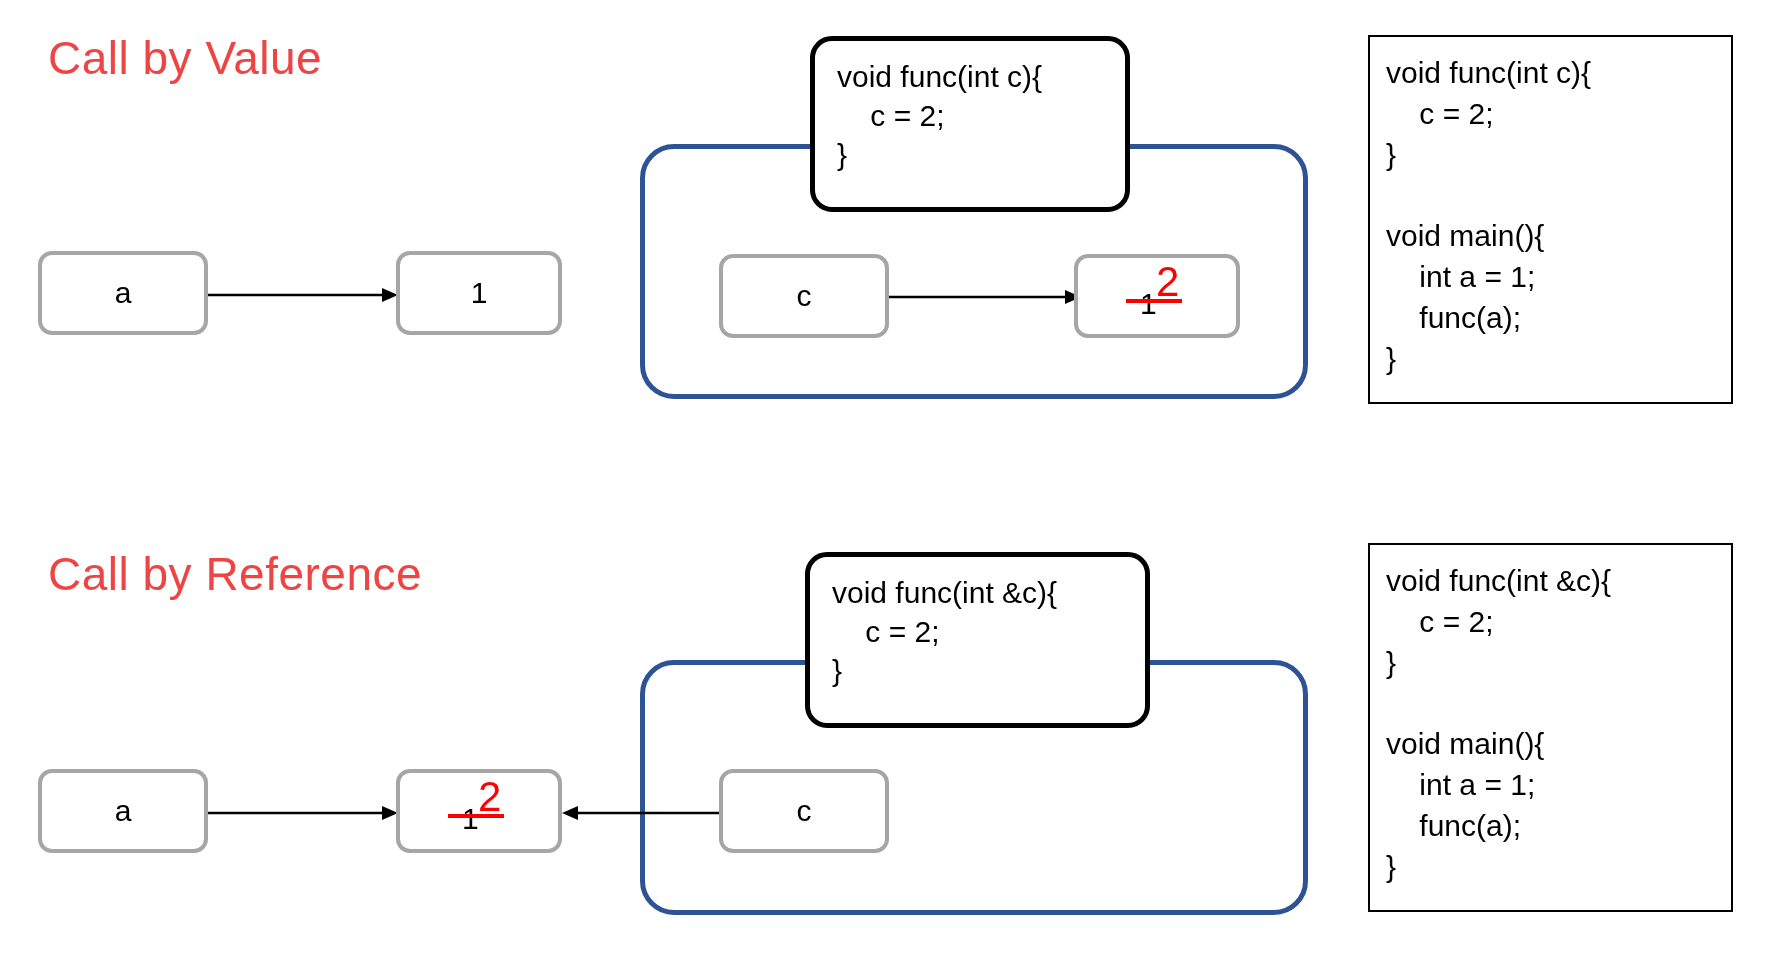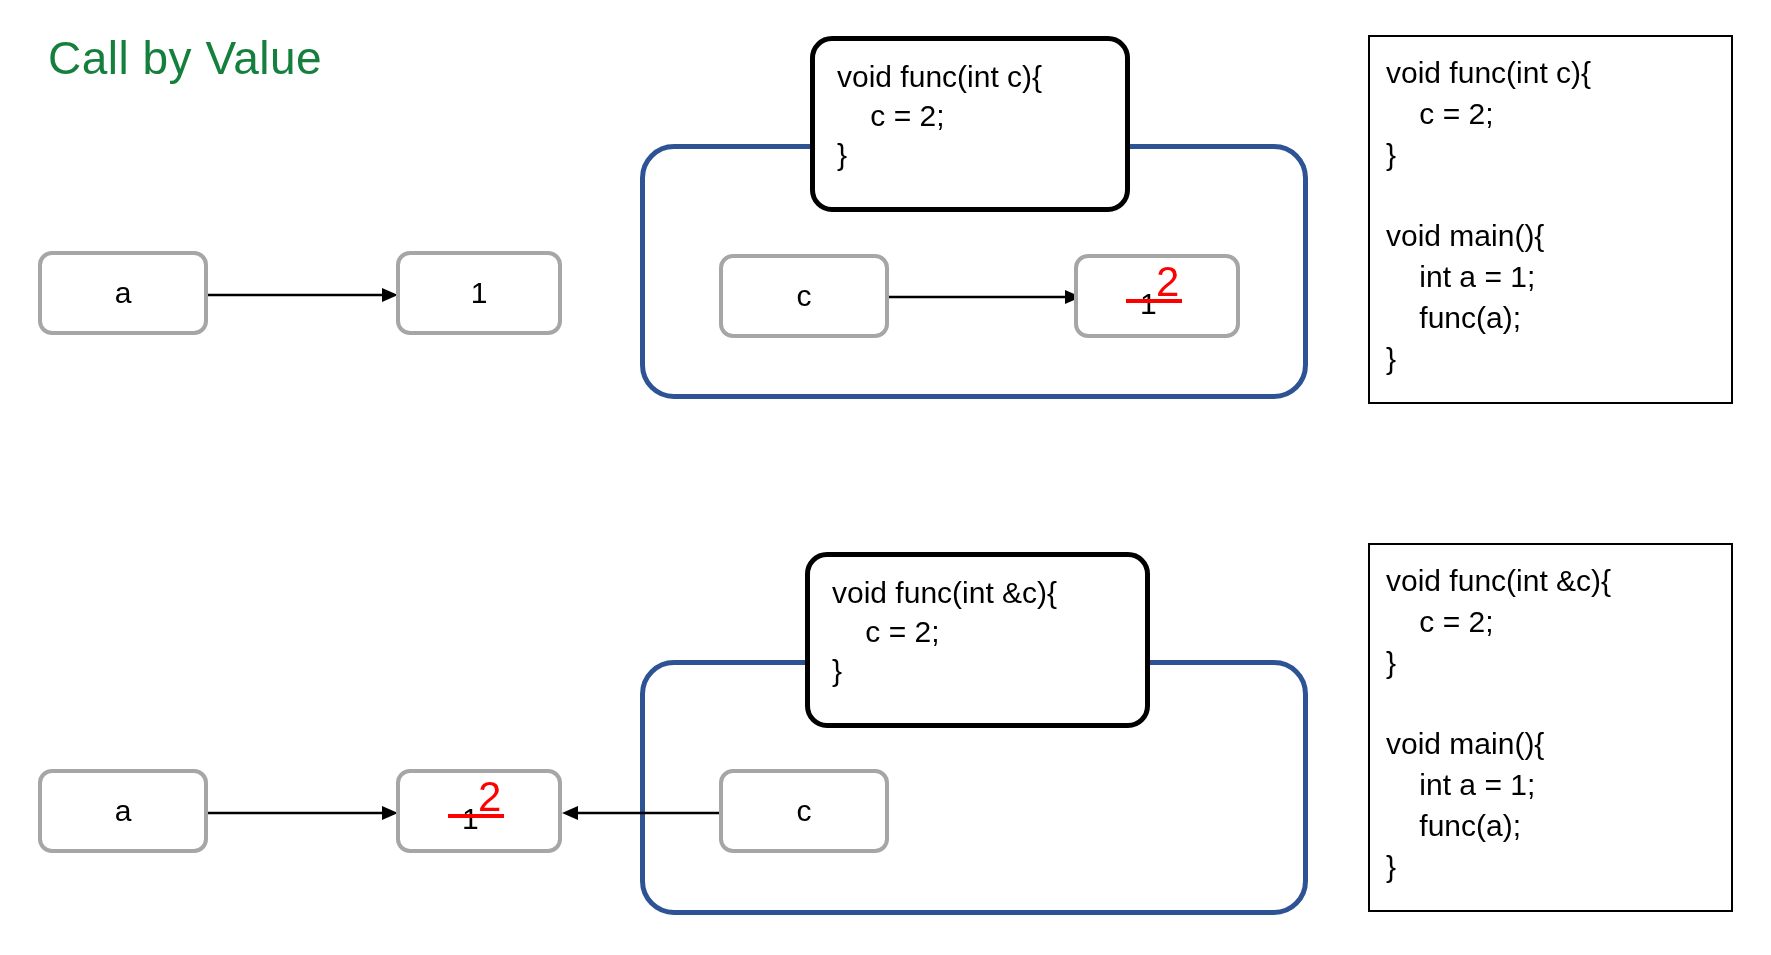--- a/index.html
+++ b/index.html
@@ -16,21 +16,21 @@
     height: 955px;
     background: #ffffff;
     overflow: hidden;
   }
 
   
   .section-title {
     position: absolute;
     font-size: 46px;
     font-weight: 400;
-    color: #15803d;
+    color: #ef4444;
     letter-spacing: 0.5px;
     white-space: nowrap;
     line-height: 1;
   }
 
   
   .var-box {
     position: absolute;
     box-sizing: border-box;
     border: 4px solid #A6A6A6;
@@ -162,20 +162,21 @@
 
   <div class="code-panel" style="left:1368px; top:35px; width:365px; height:369px;">void func(int c){
     c = 2;
 }
 
 void main(){
     int a = 1;
     func(a);
 }</div>
 
+  <div class="section-title" style="left:48px; top:551px;">Call by Reference</div>
 
   <div class="scope-frame" style="left:640px; top:660px; width:668px; height:255px;"></div>
 
   <div class="var-box" style="left:38px; top:769px; width:170px; height:84px;">
     <span>a</span>
   </div>
 
   <svg class="arrow-svg" style="left:208px; top:801px; width:190px; height:24px;" viewBox="0 0 190 24">
     <line x1="0" y1="12" x2="176" y2="12" stroke="#000000" stroke-width="2.5"></line>
     <polygon points="190,12 174,5 174,19" fill="#000000"></polygon>

